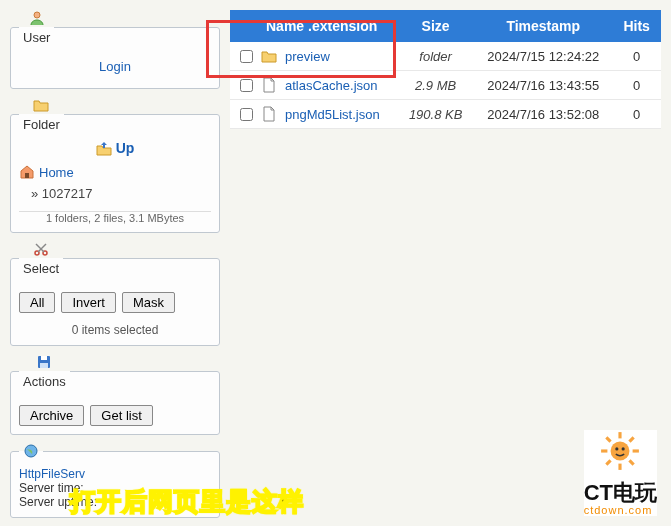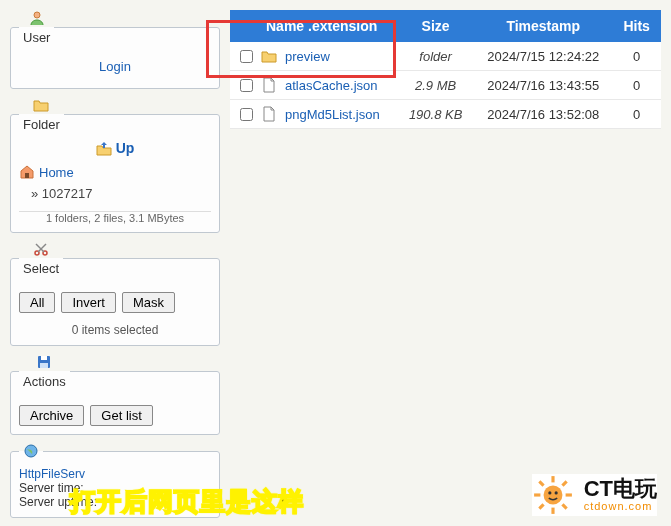--- a/index.html
+++ b/index.html
@@ -92,20 +92,21 @@
   position: absolute; bottom: 8px; left: 70px;
   font-size: 25px; font-weight: 900; color: #000;
   -webkit-text-stroke: 2px #fff200; text-stroke: 2px #fff200;
   letter-spacing: 1px; z-index: 10;
   text-shadow: 0 0 2px #fff200, 0 0 2px #fff200;
 }
 .logo-badge {
   position: absolute; right: 14px; bottom: 10px;
   display: flex; align-items: center; gap: 10px; z-index: 10;
   background: #fff;
+  flex-direction: column;
 }
 .sun-icon { width: 42px; height: 42px; }
 .logo-text { font-size: 22px; font-weight: 900; color: #111; line-height: 1; }
 .logo-sub { font-size: 11px; color: #f28c00; letter-spacing: 1px; }
 </style>
 </head>
 <body>
 
 <div class="container">
   <div class="sidebar">

